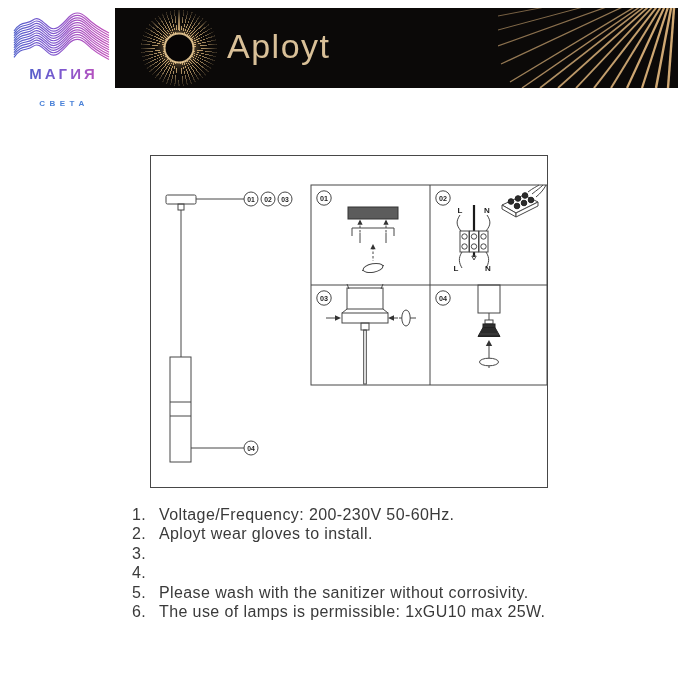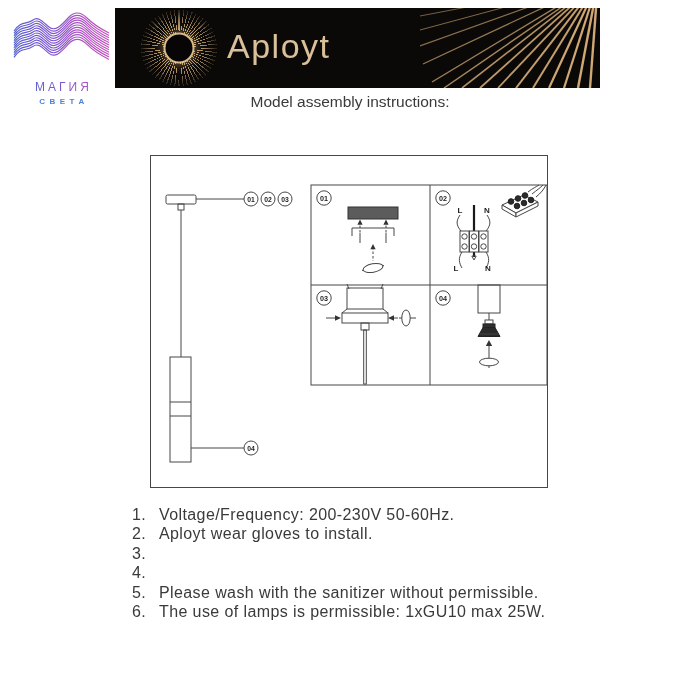--- a/index.html
+++ b/index.html
@@ -2,29 +2,29 @@
 <html><head>
 <meta charset="utf-8">
 <style>
   html,body{margin:0;padding:0;background:#fff;}
   body{width:700px;height:700px;font-family:"Liberation Sans",sans-serif;}
   .page{position:relative;width:700px;height:700px;background:#fff;overflow:hidden;}
 
   
   .magia{position:absolute;left:10px;top:10px;width:104px;text-align:center;}
   .magia svg{display:block;margin:0 auto;}
-  .magia-title{margin-top:18px;font-size:12px;font-weight:400;letter-spacing:3px;padding-left:3px;color:#8a59cf;}
+  .magia-title{margin-top:3px;font-size:15px;font-weight:700;letter-spacing:3px;padding-left:3px;color:#8a59cf;}
   @supports (-webkit-background-clip: text){
     .magia-title{background:linear-gradient(90deg,#3c63c8,#7e58cf,#d44fb6);
       -webkit-background-clip:text;background-clip:text;-webkit-text-fill-color:transparent;}
   }
-  .magia-sub{margin-top:3px;font-size:8px;font-weight:700;letter-spacing:4.5px;color:#4b82d8;padding-left:4px;}
-
-  
-  .banner{position:absolute;left:115px;top:8px;width:485px;height:80px;background:#0b0908;overflow:hidden;}
+  .magia-sub{margin-top:17px;font-size:8px;font-weight:700;letter-spacing:4.5px;color:#4b82d8;padding-left:4px;}
+
+  
+  .banner{position:absolute;left:115px;top:8px;width:563px;height:80px;background:#0b0908;overflow:hidden;}
   .sunburst{position:absolute;left:26px;top:2px;width:76px;height:76px;border-radius:50%;
     background:repeating-conic-gradient(rgba(216,180,124,0.92) 0deg 1.7deg, rgba(11,9,8,0) 1.7deg 6.4deg);}
   .sunburst::before{content:"";position:absolute;inset:0;border-radius:50%;
     background:radial-gradient(circle, rgba(11,9,8,0) 0 34%, rgba(11,9,8,0.25) 50%, #0b0908 74%);}
   .sunburst::after{content:"";position:absolute;left:50%;top:50%;width:27px;height:27px;
     transform:translate(-50%,-50%);border-radius:50%;background:#070505;
     box-shadow:0 0 0 2px rgba(235,205,152,0.85), 0 0 10px 4px rgba(198,158,100,0.5);}
   .aployt{position:absolute;left:112px;top:50%;transform:translateY(-54%);
     font-size:34px;font-weight:400;color:#d9c098;letter-spacing:1.5px;}
   .rays{position:absolute;right:0;top:0;height:80px;width:180px;}
@@ -105,21 +105,20 @@
         <line x1="178" y1="-26" x2="113" y2="80" stroke-width="2" opacity="0.95"></line>
         <line x1="178" y1="-26" x2="129" y2="80" stroke-width="2.2"></line>
         <line x1="178" y1="-26" x2="144" y2="80" stroke-width="2.2"></line>
         <line x1="178" y1="-26" x2="158" y2="80" stroke-width="2.4"></line>
         <line x1="178" y1="-26" x2="170" y2="80" stroke-width="2.4"></line>
       </g>
     </svg>
   </div>
 
   <div class="title">
-    <div>Model assembly instructions:</div>
   </div>
 
   <svg class="diagram" width="398" height="333" viewBox="0 0 398 333">
     <rect x="0.5" y="0.5" width="397" height="332" stroke="#5a5a5a"></rect>
 
     <g>
       <rect x="16" y="40" width="30" height="9" rx="1.5"></rect>
       <rect x="28" y="49" width="6" height="6"></rect>
       <line x1="31" y1="55" x2="31" y2="202"></line>
       <rect x="20" y="202" width="21" height="105"></rect>
@@ -244,21 +243,21 @@
       <span class="txt">Aployt wear gloves to install.</span>
     </div>
     <div class="instr-row">
       <span class="num">3.</span>
     </div>
     <div class="instr-row">
       <span class="num">4.</span>
     </div>
     <div class="instr-row">
       <span class="num">5.</span>
-      <span class="txt">Please wash with the sanitizer without permissible.</span>
+      <span class="txt">Please wash with the sanitizer without corrosivity.</span>
     </div>
     <div class="instr-row">
       <span class="num">6.</span>
       <span class="txt">The use of lamps is permissible: 1xGU10 max 25W.</span>
     </div>
   </div>
 
 </div>
 
 </body></html>

